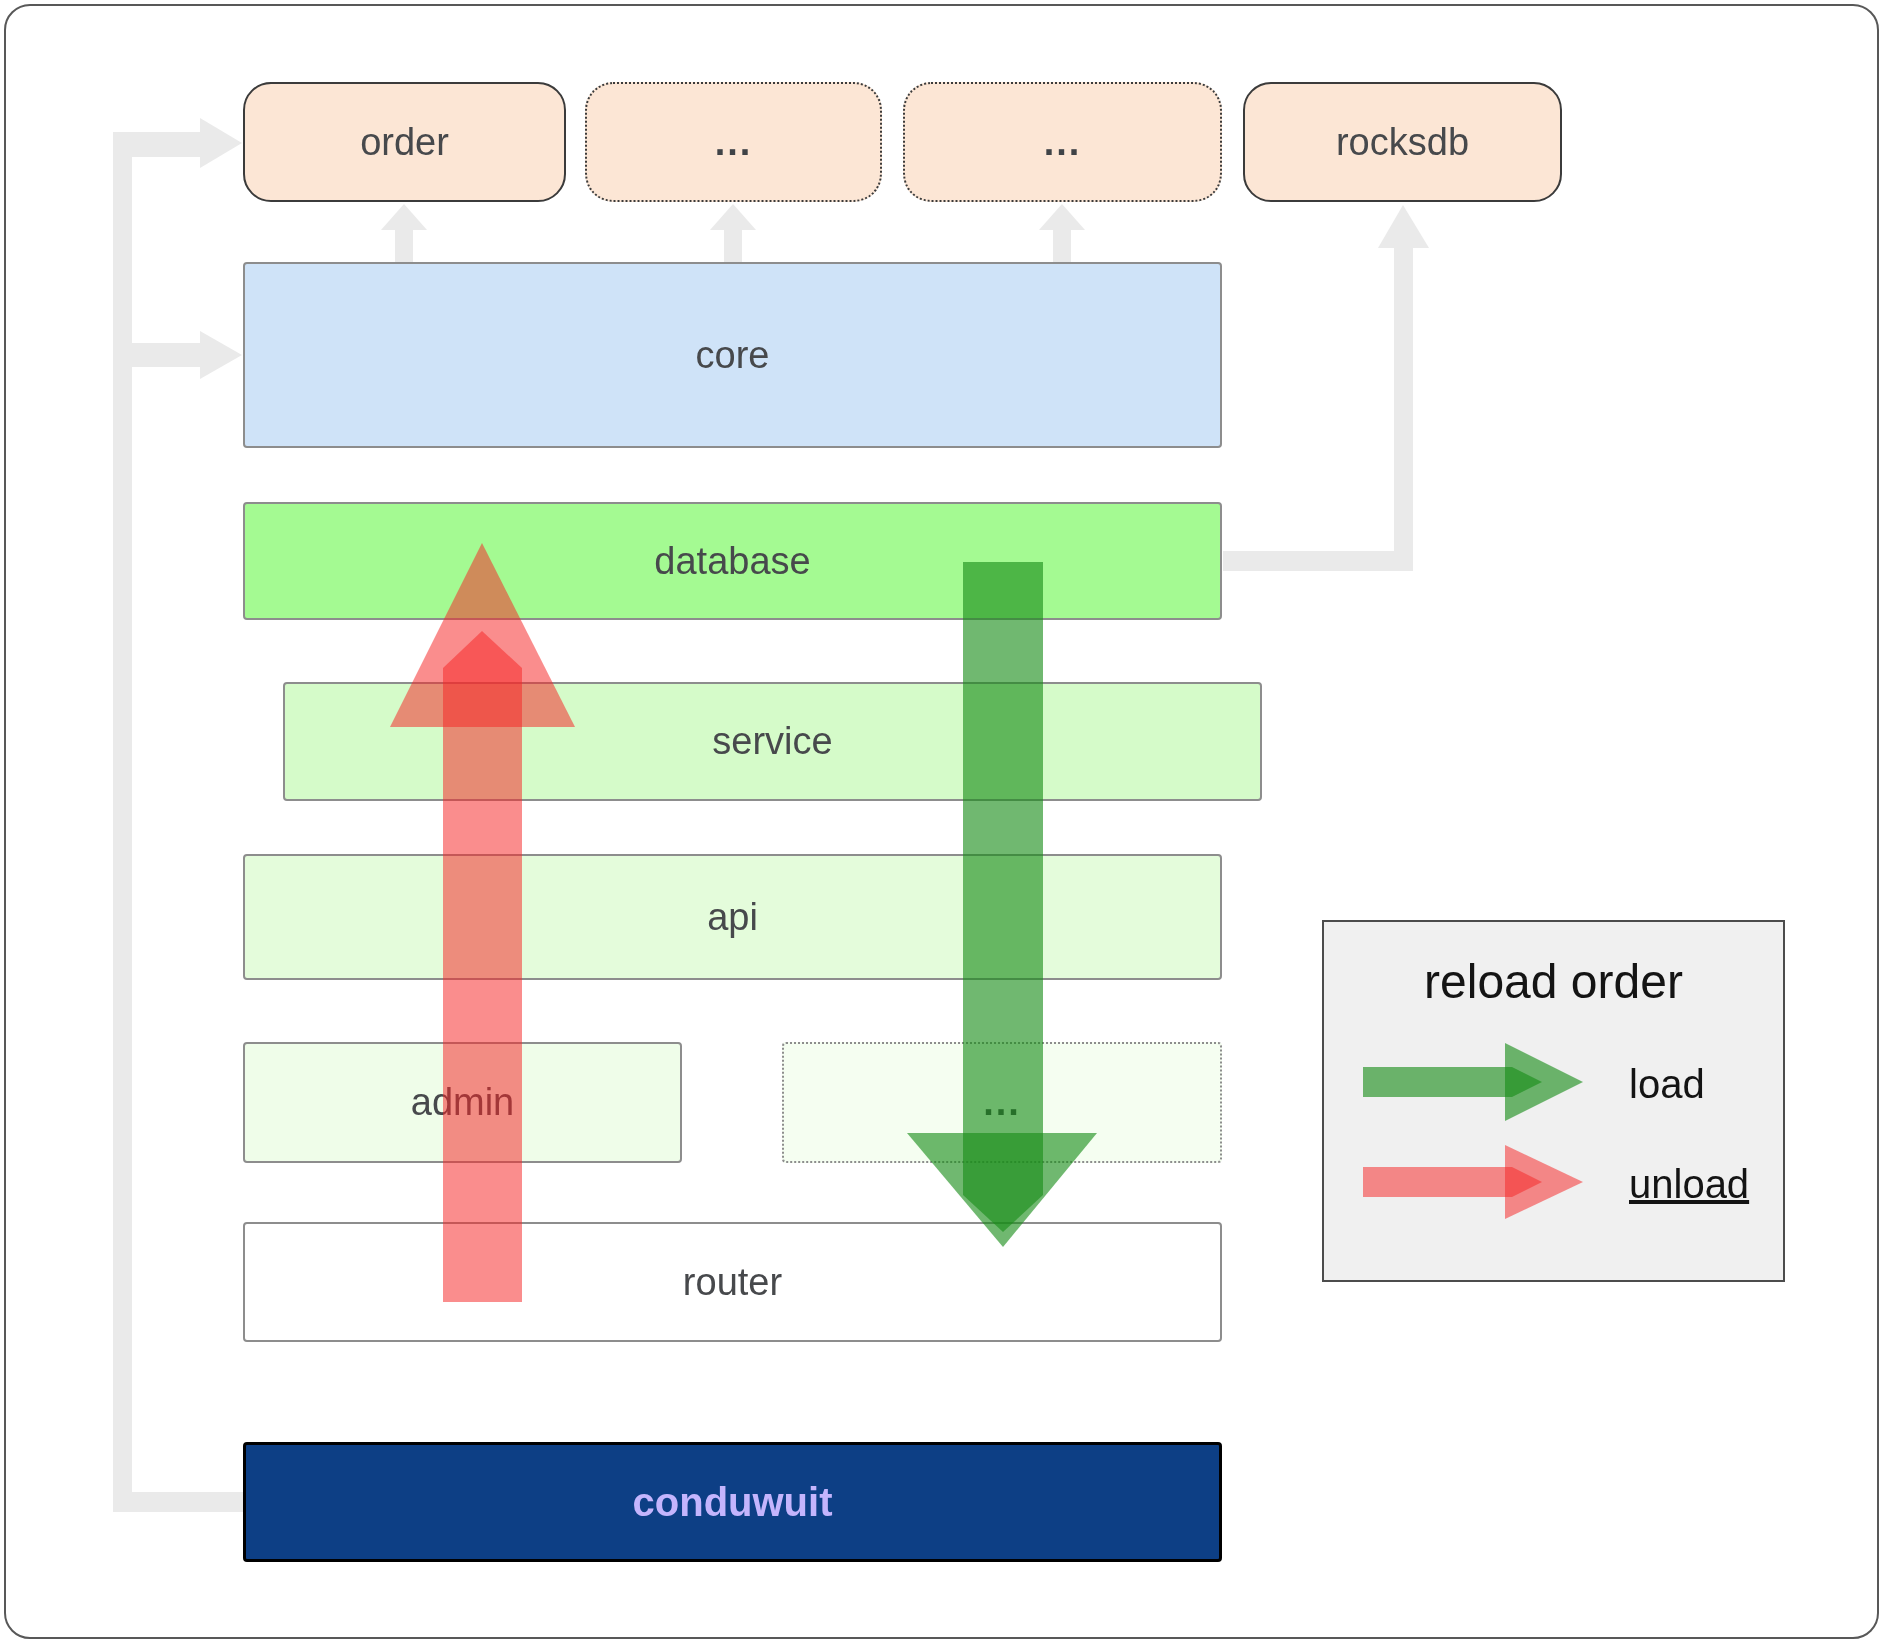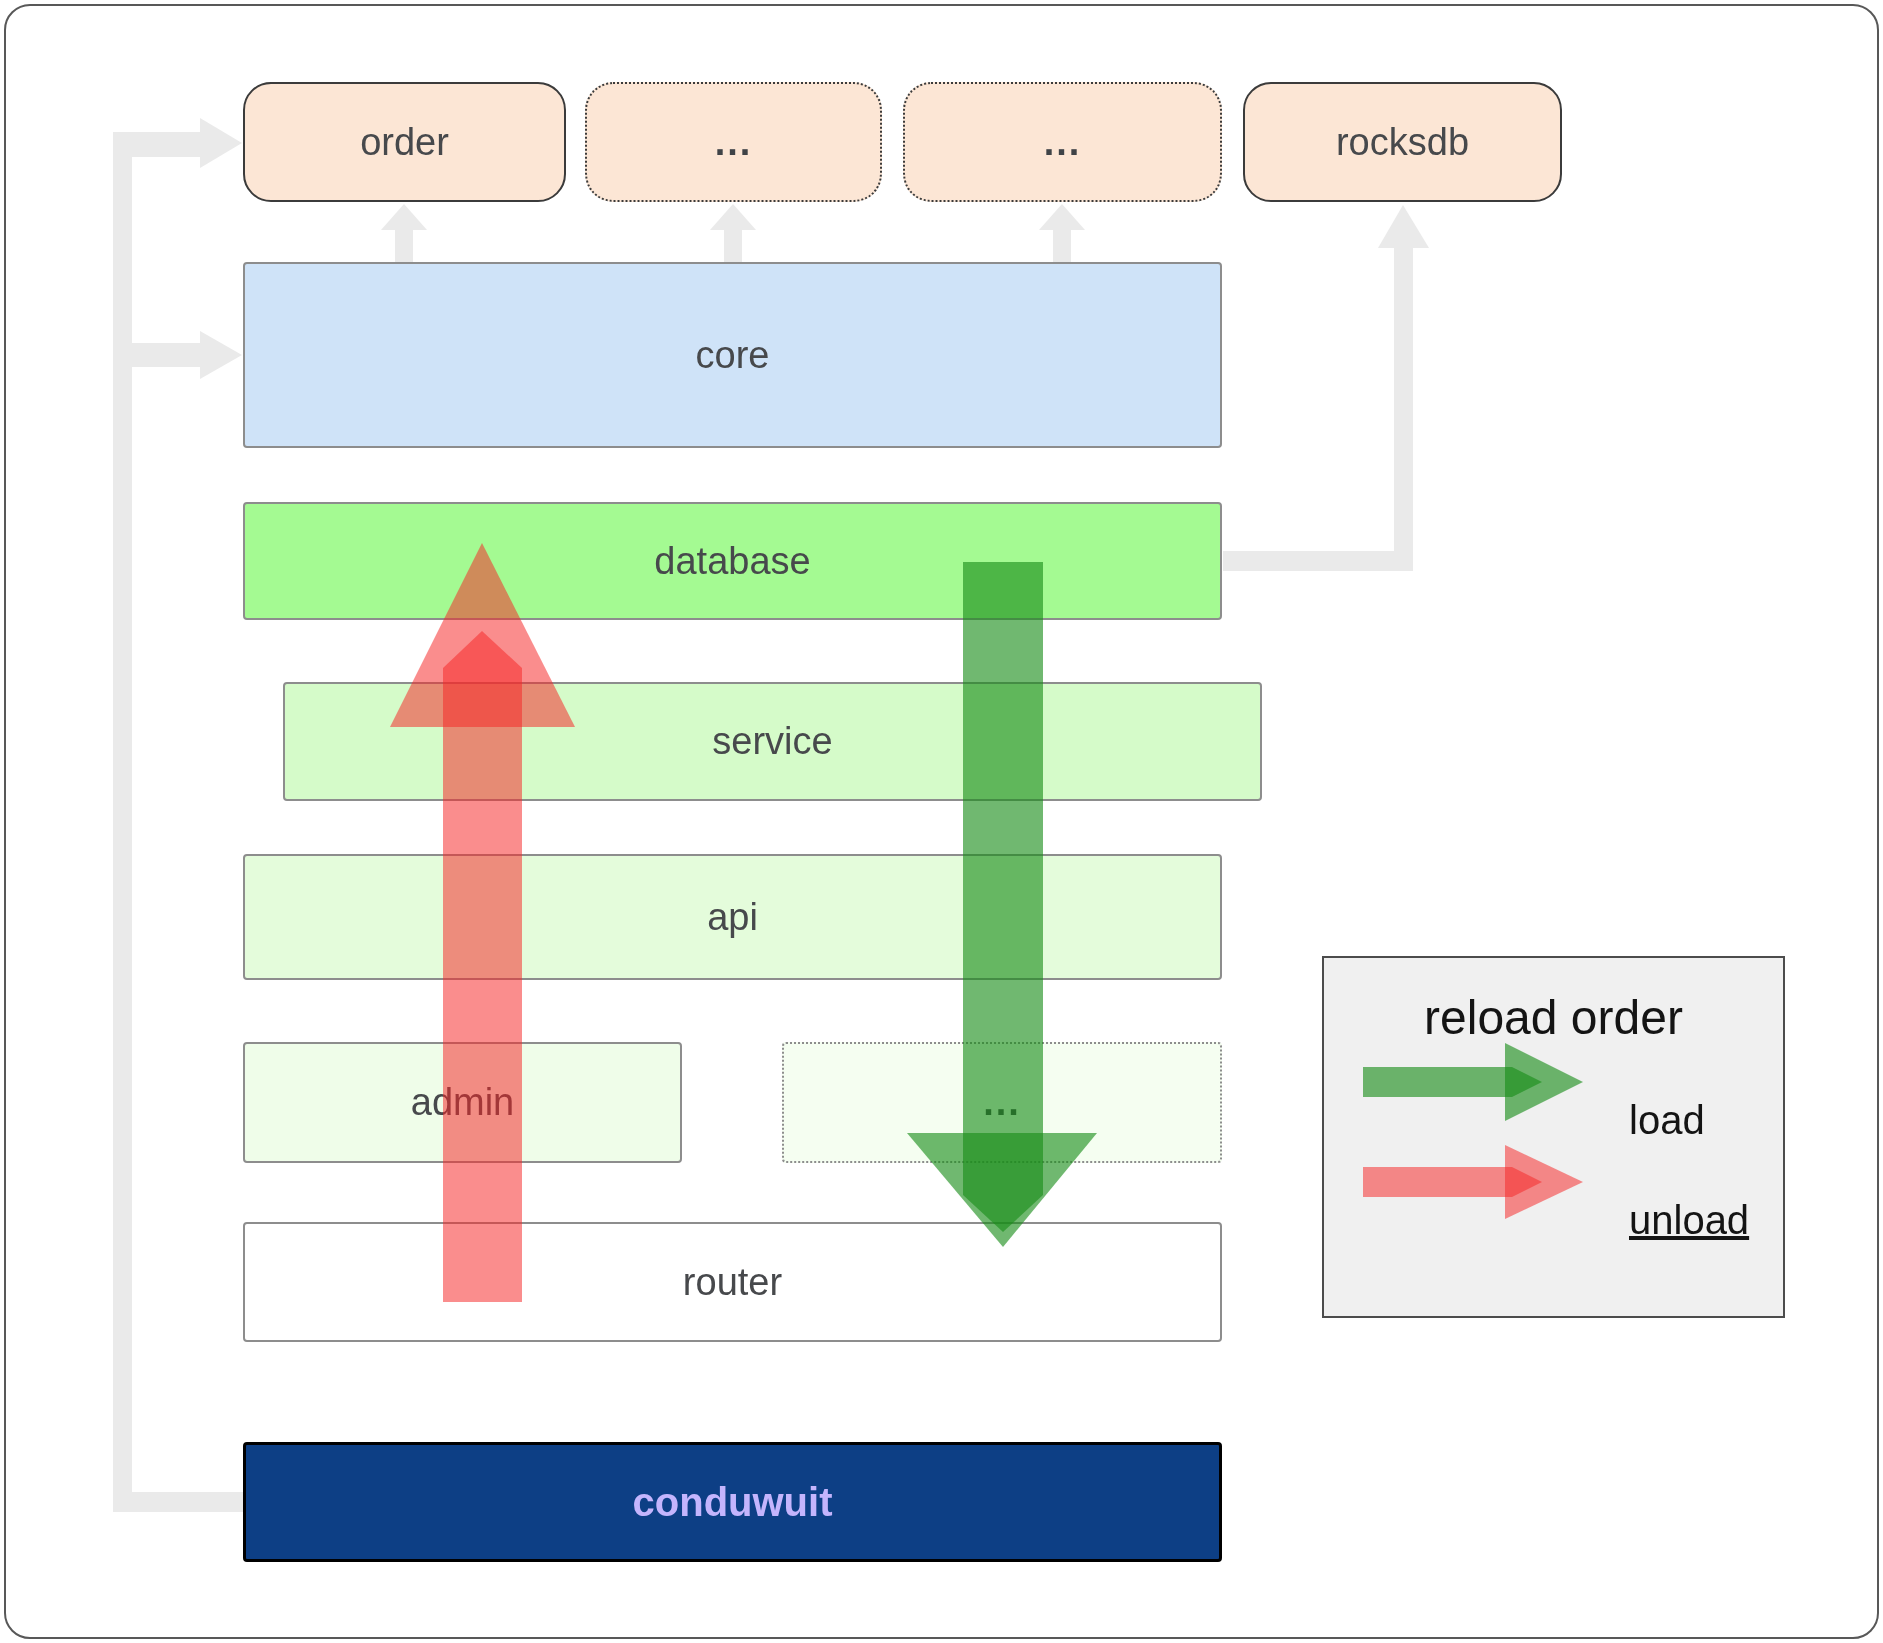--- a/index.html
+++ b/index.html
@@ -24,21 +24,21 @@
   #box-database{left:243px;top:502px;width:979px;height:118px;background:#a4fa92;}
   #box-service{left:243px;top:682px;width:979px;height:119px;background:#d5fbc9;margin-left:40px;}
   #box-api{left:243px;top:854px;width:979px;height:126px;background:#e4fcdb;text-align:right;}
   #box-admin{left:243px;top:1042px;width:439px;height:121px;background:#effde9;}
   #box-admindots{left:782px;top:1042px;width:440px;height:121px;background:#f5fef1;
                  border:2px dotted #8d8d8d;}
   #box-router{left:243px;top:1222px;width:979px;height:120px;background:#ffffff;}
   #box-conduwuit{left:243px;top:1442px;width:979px;height:120px;background:#0d3f85;
                  border:3px solid #000;color:#c4b5fd;font-weight:600;font-size:40px;}
   #legend{position:absolute;left:1322px;top:920px;width:463px;height:362px;z-index:2;
-          background:#f0f0f0;border:2.5px solid #4c4c4c;box-sizing:border-box;margin-top:36px;}
+          background:#f0f0f0;border:2.5px solid #4c4c4c;box-sizing:border-box;}
   .legend-title{position:absolute;left:0;right:0;top:32px;text-align:center;
                 font-size:48px;color:#141414;}
   .legend-label{position:absolute;font-size:40px;color:#141414;line-height:50px;}
   #legend-load-label{left:305px;top:137px;}
   #legend-unload-label{left:305px;top:237px;text-decoration:underline;}
 </style>
 </head>
 <body>
 
 <div class="frame"></div>

